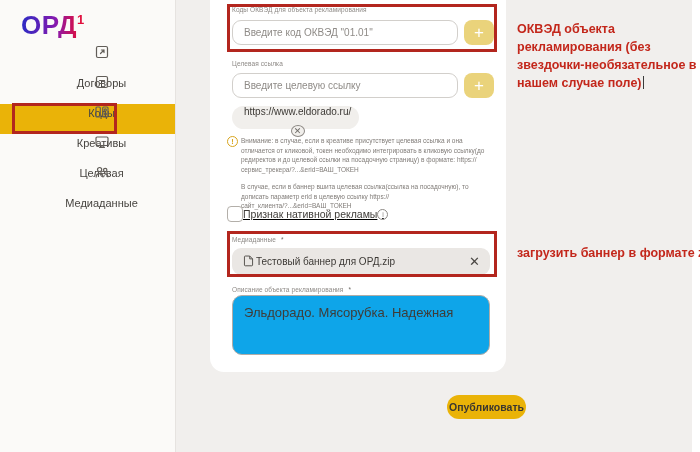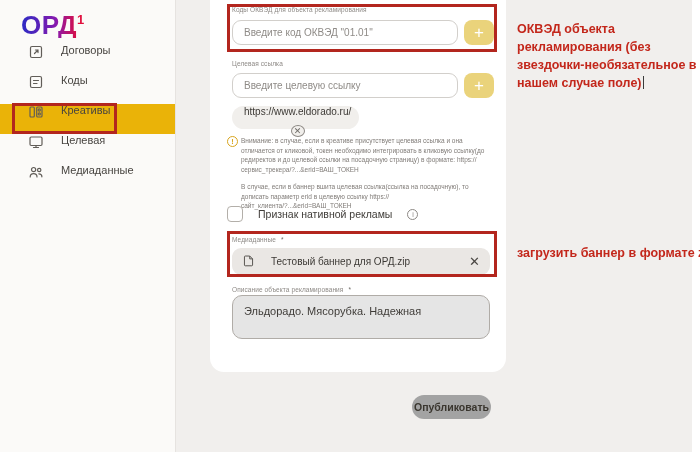--- a/index.html
+++ b/index.html
@@ -8,22 +8,22 @@
 
   
   .sidebar { position:absolute; left:0; top:0; width:176px; height:452px;
              background:#fbfaf8; border-right:1px solid #e6e3e0;padding-left:44px; }
   .logo { position:absolute; left:21px; top:12px; font-size:26px; font-weight:800;
           letter-spacing:.5px; line-height:1;
           background:linear-gradient(90deg,#2b2bc4 0%,#8819ae 55%,#e00e3c 90%);
           -webkit-background-clip:text; background-clip:text; color:transparent; }
   .logo sup { font-size:13px; font-weight:800; }
   .nav { position:absolute; left:0; top:44px; width:100%; }
-  .nav-item { height:30px; display:flex; gap:17px;
-              padding-left:28px; cursor:pointer; }
+  .nav-item { height:30px; display:flex; align-items:center; gap:17px;
+              padding-left:28px; cursor:pointer;flex-direction:column; }
   .nav-item.active { background:#eab308; }
   .nav-label { font-size:11px; color:#474440; }
   .nav-icon { width:16px; height:16px; flex:0 0 16px; }
   .nav-icon svg { width:16px; height:16px; stroke:#615d58; fill:none;
                   stroke-width:1.2; stroke-linecap:round; stroke-linejoin:round; }
 
   
   .red-box { position:absolute; border:3px solid #b3261e; z-index:20; pointer-events:none; }
   .red-note { position:absolute; color:#c3271b; font-size:12.5px; font-weight:bold;
               line-height:18px; z-index:20; }
@@ -49,40 +49,40 @@
   .chip-x { width:14px; height:14px; border:1px solid #8d8985; border-radius:50%;
             display:flex; align-items:center; justify-content:center; font-size:9px;
             color:#6d6a66; cursor:pointer; background:#f1efec; }
   .warn-icon { position:absolute; left:17px; top:136px; width:11px; height:11px;
                border:1.3px solid #d8a51e; border-radius:50%; color:#d8a51e;
                font-size:7.5px; font-weight:bold; display:flex; align-items:center;
                justify-content:center; }
   .warn-text { position:absolute; left:31px; top:136px; width:257px; font-size:6.5px;
                line-height:9.5px; color:#807c78; }
   .warn-text p + p { margin-top:8px; }
-  .cb-row { position:absolute; left:17px; top:206px; display:flex; align-items:center; gap:15px; }
+  .cb-row { position:absolute; left:17px; top:206px; display:flex; align-items:center; gap:0;text-decoration:underline; }
   .checkbox { width:16px; height:16px; border:1.5px solid #b3afa9; border-radius:4px;
               background:#fff; cursor:pointer; }
   .cb-label { font-size:10.5px; color:#3f3c38; }
   .info-icon { width:11px; height:11px; border:1px solid #8d8985; border-radius:50%;
                color:#8d8985; font-size:7px; display:flex; align-items:center;
                justify-content:center; cursor:pointer; }
   .file-chip { position:absolute; left:22px; top:248px; width:258px; height:27px;
                background:#eae7e4; border-radius:9px; display:flex; align-items:center;
-               gap:16px; padding:0 10px; }
+               gap:1px; padding:0 10px; }
   .file-chip svg { width:13px; height:13px; stroke:#55524e; fill:none; stroke-width:1.2;
                    stroke-linejoin:round; }
   .file-name { font-size:10px; color:#3c3935; flex:1; }
   .file-x { font-size:13px; color:#4a4743; cursor:pointer; line-height:1; }
-  .desc-area { position:absolute; left:22px; top:295px; width:258px; height:44px;
+  .desc-area { position:absolute; left:22px; top:295px; width:258px; height:60px;
                border:1px solid #b0aca7; border-radius:10px; resize:none; outline:none;
                padding:9px 11px; font-family:"Liberation Sans",sans-serif;
-               font-size:11px; color:#3f3c38; background:#e5e5e5; }
-  .publish-btn { position:absolute; left:412px; top:395px; width:79px; height:24px;
-                 background:#a3a3a3; border:none; border-radius:12px; font-size:10.5px;
+               font-size:13px; color:#3f3c38; background:#0ea5e9; }
+  .publish-btn { position:absolute; left:447px; top:395px; width:79px; height:24px;
+                 background:#eab308; border:none; border-radius:12px; font-size:10.5px;
                  font-weight:600; color:#3a362f; cursor:pointer;
                  font-family:"Liberation Sans",sans-serif; }
   .scroll-strip { position:absolute; right:0; top:0; width:8px; height:452px; background:#ffffff; }
 </style>
 </head>
 <body>
 
 <div class="sidebar">
   <div class="logo"><span>ОРД</span><sup>1</sup></div>
   <div class="nav">

